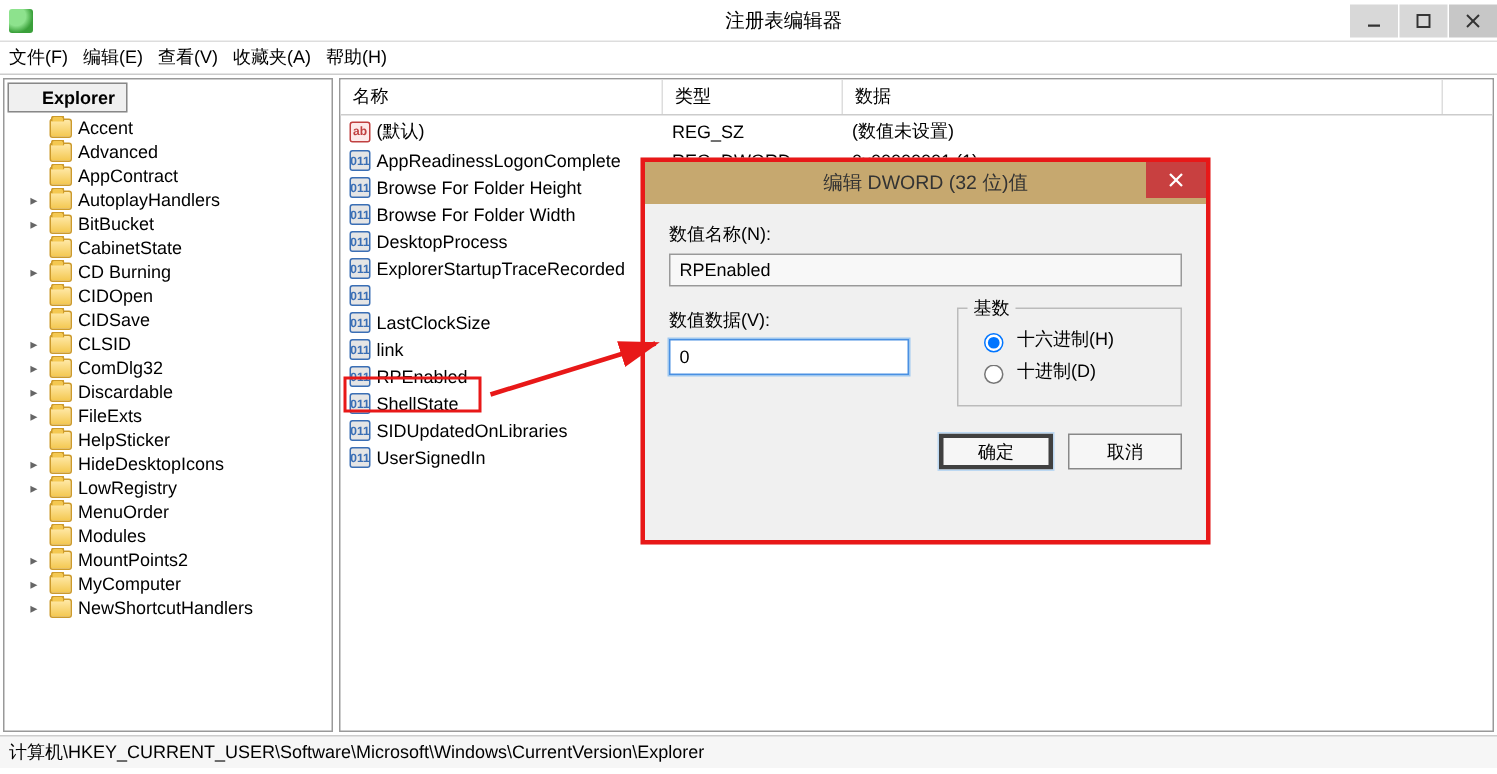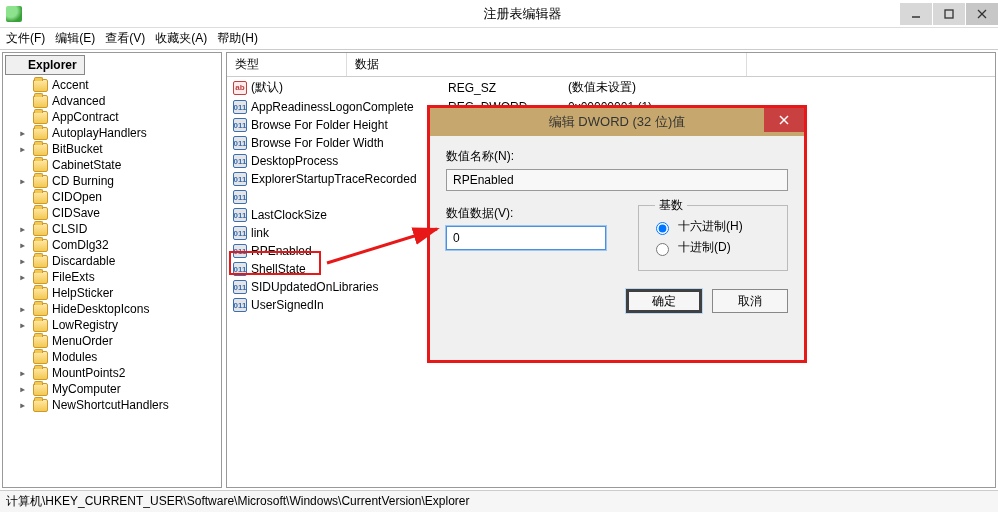--- a/index.html
+++ b/index.html
@@ -194,21 +194,21 @@
     font: inherit;
     width: 160px;
   }
   .radix-box {
     border: 1px solid #bbb;
     padding: 8px 12px 10px;
     position: relative;
     width: 150px;
   }
   .radix-box .legend {
-    position:absolute; top:-9px; left:16px;
+    position:absolute; top:-9px; left:6px;
     background:#f0f0f0; padding:0 4px;
   }
   .radio-row { display:flex; align-items:center; gap:6px; margin:4px 0; }
   .dlg-btns { display:flex; justify-content:flex-end; gap:10px; margin-top:18px; }
   .dlg-btn {
     width: 76px; height: 24px;
     border: 1px solid #888;
     background: #f6f6f6;
     font: inherit;
   }
@@ -371,20 +371,21 @@
         <div class="tree-item">
           <span class="exp">▸</span>
           <span class="folder-icon"></span>
           <span>NewShortcutHandlers</span>
         </div>
       </div>
   </div>
 
   <div class="list">
     <div class="list-header">
+      <div class="col" id="col-name" style="width: 215px;">名称</div>
       <div class="col" id="col-type" style="width: 120px;">类型</div>
       <div class="col" id="col-data" style="width: 400px;">数据</div>
     </div>
     <div class="list-body" id="list-body">
         <div class="list-row">
           <div class="cell name" style="width: 215px;">
             <span class="val-icon sz">ab</span>
             <span>(默认)</span>
           </div>
           <div class="cell" style="width: 120px;">REG_SZ</div>

